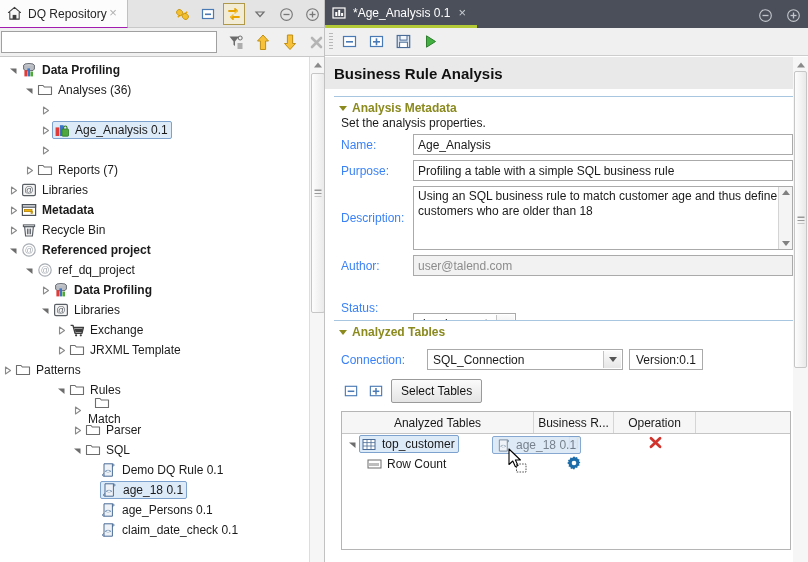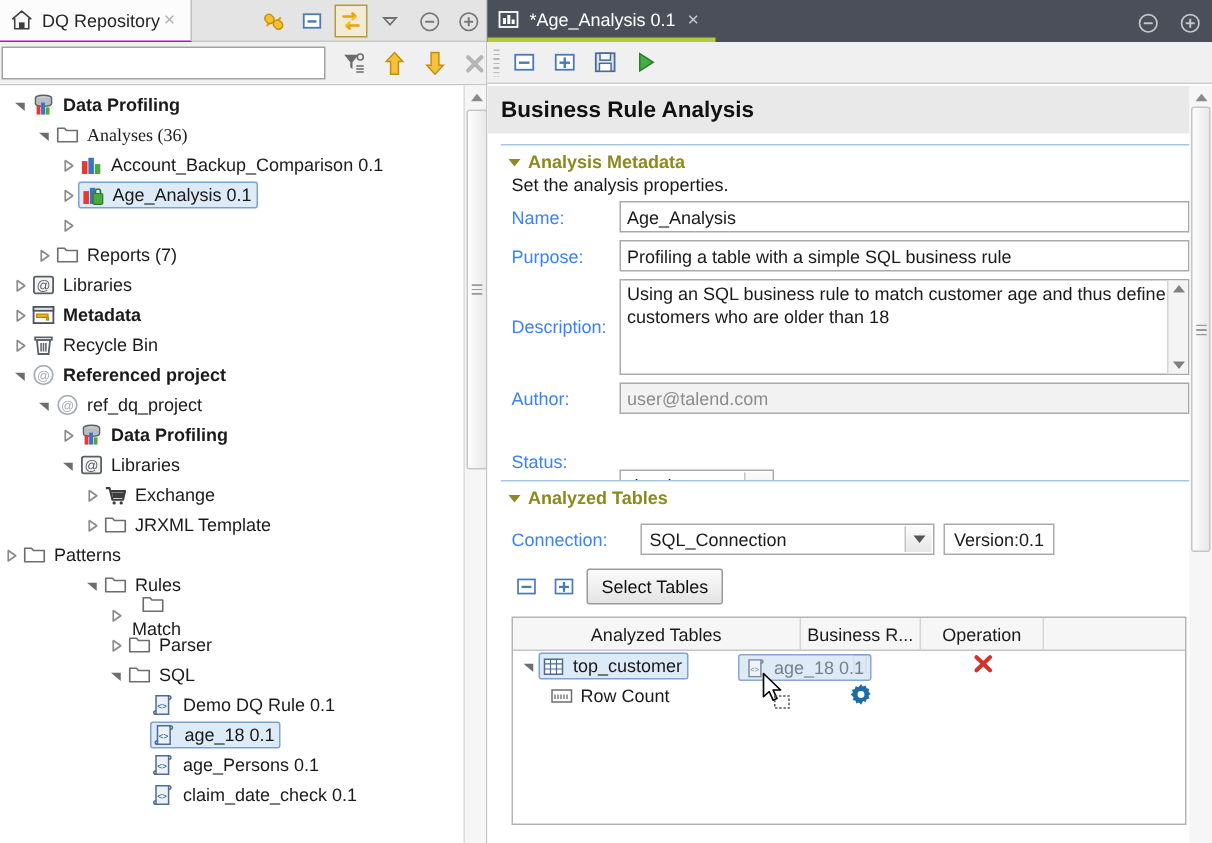--- a/index.html
+++ b/index.html
@@ -359,44 +359,34 @@
               </span>
               <span class="tn-label bold">Data Profiling</span>
             </span>
           </div>
           <div class="tn" style="padding-left: 22px;">
             <span class="tn-arrow">
               <svg width="9" height="9" viewBox="0 0 9 9">
                 <path d="M1 2.5 L7.5 2.5 L7.5 8 Z" fill="#6d6d6d"></path>
               </svg>
             </span>
-            <span style="display: inline-flex; align-items: center; font-family: Liberation Serif, serif;">
+            <span style="display: inline-flex; align-items: center;">
               <span class="tn-icon">
                 <svg width="16" height="16" viewBox="0 0 16 16">
                   <path d="M1.5 3.5 L6 3.5 L7.3 5 L14.5 5 L14.5 12.5 L1.5 12.5 Z" fill="#ffffff" stroke="#6d6d6d" stroke-width="1.1" stroke-linejoin="round"></path>
                 </svg>
               </span>
               <span class="tn-label">Analyses (36)</span>
             </span>
           </div>
           <div class="tn" style="padding-left: 38px;">
             <span class="tn-arrow">
               <svg width="9" height="9" viewBox="0 0 9 9">
                 <path d="M2.5 1 L7.5 4.5 L2.5 8 Z" fill="none" stroke="#8a8a8a" stroke-width="1.1" stroke-linejoin="round"></path>
               </svg>
-            </span>
-            <span style="display: inline-flex; align-items: center;">
-              <span class="tn-icon">
-                <svg width="16" height="16" viewBox="0 0 16 16">
-                  <rect x="1.6" y="5.4" width="3.7" height="8.6" fill="#e03b36"></rect>
-                  <rect x="5.9" y="3.2" width="3.7" height="10.8" fill="#3a74c4"></rect>
-                  <rect x="10.2" y="7.4" width="3.7" height="6.6" fill="#4fa83d"></rect>
-                </svg>
-              </span>
-              <span class="tn-label">Account_Backup_Comparison 0.1</span>
             </span>
           </div>
           <div class="tn sel" style="padding-left: 38px;">
             <span class="tn-arrow">
               <svg width="9" height="9" viewBox="0 0 9 9">
                 <path d="M2.5 1 L7.5 4.5 L2.5 8 Z" fill="none" stroke="#8a8a8a" stroke-width="1.1" stroke-linejoin="round"></path>
               </svg>
             </span>
             <span class="sel-box" style="display: inline-flex; align-items: center;">
               <span class="tn-icon">

